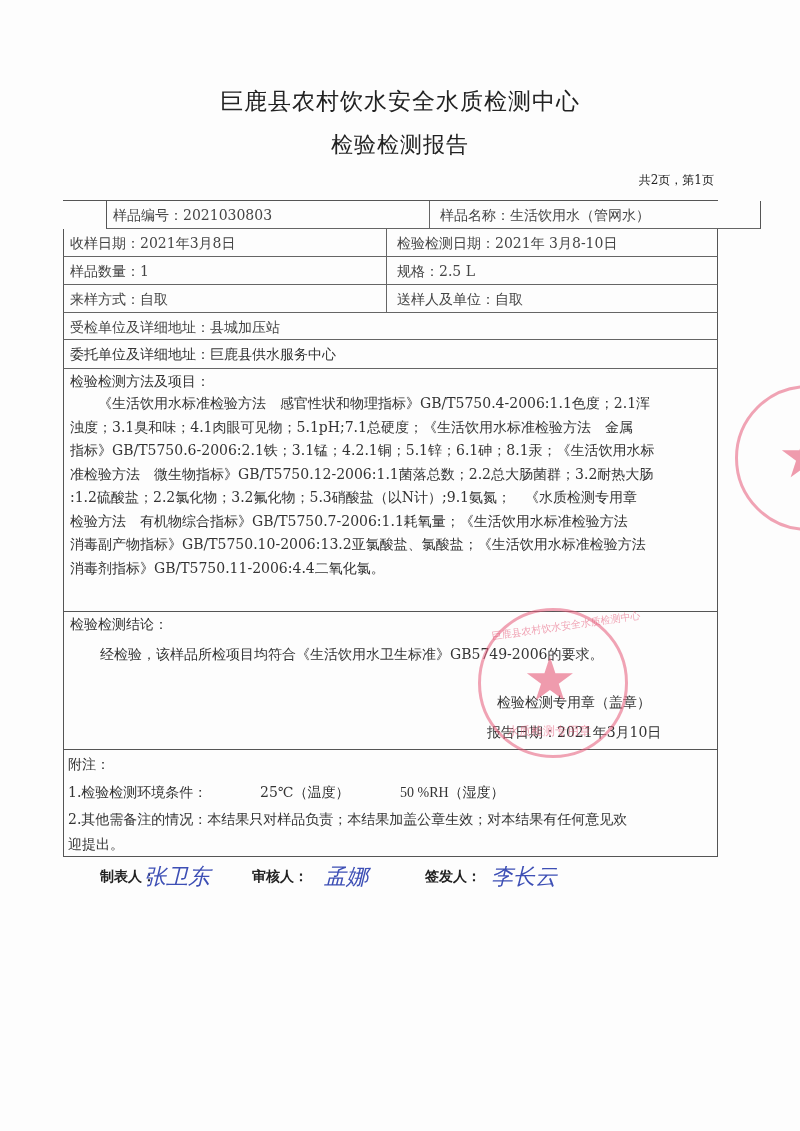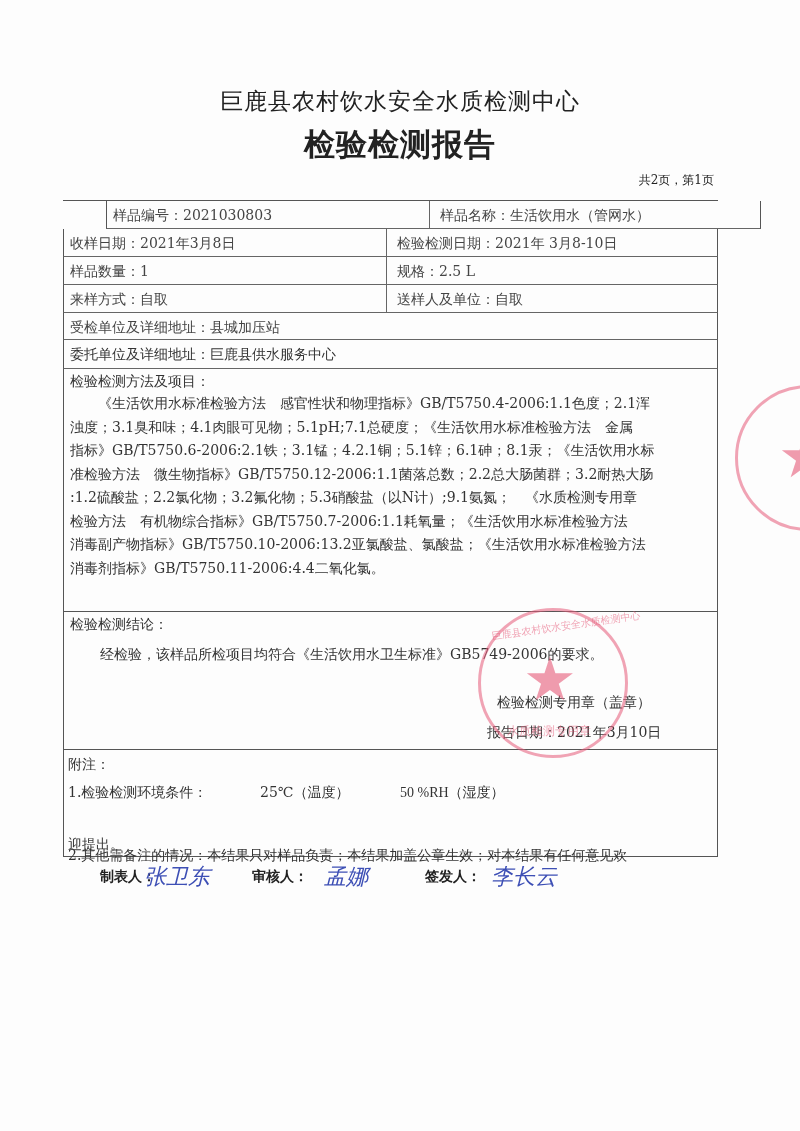--- a/index.html
+++ b/index.html
@@ -1,21 +1,21 @@
 <!DOCTYPE html>
 <html><head>
 <meta charset="utf-8">
 <style>
   html,body{margin:0;padding:0;background:#fdfdfd;}
   body{width:800px;height:1131px;position:relative;overflow:hidden;
        font-family:"DejaVu Serif","Liberation Serif",serif;color:#333;}
   .title{position:absolute;left:0;width:800px;text-align:center;
          font-family:"DejaVu Sans","Liberation Sans",sans-serif;color:#222;letter-spacing:1px;}
   #t1{top:86px;font-size:23px;}
-  #t2{top:124px;font-size:31px;font-weight:bold;}
+  #t2{top:130px;font-size:22px;}
   #pageinfo{position:absolute;top:172px;right:86px;font-size:12px;color:#222;}
   .row{position:absolute;left:63px;width:655px;box-sizing:border-box;
        border-left:1.5px solid #555;border-right:1.5px solid #555;border-bottom:1.5px solid #666;
        font-size:14px;line-height:28px;}
   .cell{position:absolute;top:0;height:100%;padding-left:6px;box-sizing:border-box;white-space:nowrap;color:#444;}
   .cell.right{left:322px;border-left:1.5px solid #666;padding-left:10px;}
   .block{position:absolute;left:63px;width:655px;box-sizing:border-box;
          border-left:1.5px solid #555;border-right:1.5px solid #555;border-bottom:1.5px solid #555;
          font-size:14px;color:#333;}
   .methods p{margin:0;padding:0 6px;line-height:23.5px;text-align:justify;}
@@ -83,21 +83,21 @@
   <div class="txt">经检验，该样品所检项目均符合《生活饮用水卫生标准》GB5749-2006的要求。</div>
   <div class="seal">检验检测专用章（盖章）</div>
   <div class="date">报告日期：2021年3月10日</div>
 </div>
 
 <div class="block notes" style="top:750px;height:107px;">
   <div style="top:6px;">附注：</div>
   <div style="top:34px;">1.检验检测环境条件：</div>
   <div style="top:34px;left:196px;">25℃（温度）</div>
   <div style="top:34px;left:336px;font-family:Liberation Serif, serif;">50 %RH（湿度）</div>
-  <div style="top:61px;margin-top:36px;">2.其他需备注的情况：本结果只对样品负责；本结果加盖公章生效；对本结果有任何意见欢</div>
+  <div style="top:61px;">2.其他需备注的情况：本结果只对样品负责；本结果加盖公章生效；对本结果有任何意见欢</div>
   <div style="top:86px;">迎提出。</div>
 </div>
 
 <div class="sigs">
   <div class="sig" style="left:0;top:0;">
     <span>制表人：</span>
     <span class="hand" style="left:44px;">张卫东</span>
   </div>
   <div class="sig" style="left:152px;top:0;">
     <span>审核人：</span>

